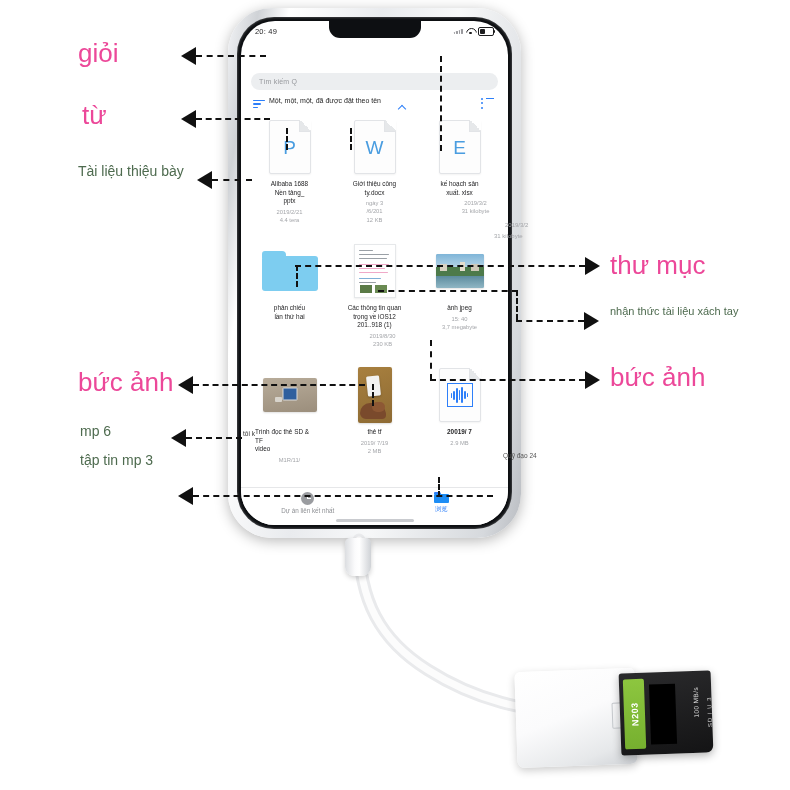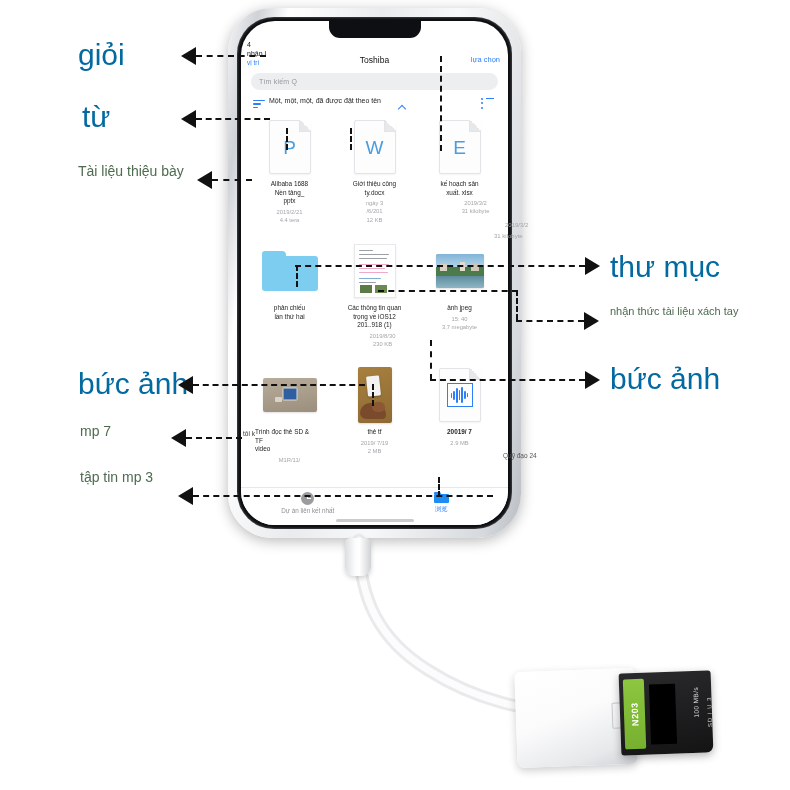--- a/index.html
+++ b/index.html
@@ -264,50 +264,56 @@
     position:absolute;right:19px;top:16px;font-size:6.5px;color:#d9d9d9;
     transform:rotate(-90deg);transform-origin:right top;white-space:nowrap;letter-spacing:.4px;
   }
   .sdcard .sym{
     position:absolute;right:5px;top:26px;font-size:6px;color:#cfcfcf;
     transform:rotate(-90deg);transform-origin:right top;white-space:nowrap;letter-spacing:1px;
   }
 
   
   .anno{position:absolute;white-space:nowrap;}
-  .anno.big{font-size:30px;color:#0369a1;}
+  .anno.big{font-size:26px;color:#ec4899;}
   .anno.med{font-size:14px;color:#4e6b4f;}
   .anno.sml{font-size:11px;color:#4e6b4f;}
 
   .dline{position:absolute;height:0;border-top:2.6px dashed #111;}
   .dline.v{height:auto;width:0;border-top:none;border-left:2.6px dashed #111;}
   .arrL,.arrR{position:absolute;width:0;height:0;}
   .arrL{border-top:9px solid transparent;border-bottom:9px solid transparent;border-right:15px solid #111;}
   .arrR{border-top:9px solid transparent;border-bottom:9px solid transparent;border-left:15px solid #111;}
 </style>
 </head>
 <body>
 
 <div id="stage">
 
   <div class="phone">
     <div class="phone-inner">
       <div class="screen">
         <div class="notch"></div>
 
-
-        <div class="navbar">
-          <div class="nav-back">
-            <div style="white-space:pre-line">4
-nhận l</div>
-            <div class="loc">vị trí</div>
-          </div>
-          <div class="nav-title">Toshiba</div>
-          <div class="nav-opt">lựa chọn</div>
+        <div class="statusbar">
+          <span>20: 49</span>
+          <span class="sb-right">
+            <span class="sig">
+                <i></i>
+                <i></i>
+                <i></i>
+                <i></i>
+              </span>
+            <span class="wifi"></span>
+            <span class="batt">
+                <i></i>
+              </span>
+          </span>
         </div>
+
 
         <div class="searchbar">
           <span>Tìm kiếm Q</span>
         </div>
 
         <div class="sortrow">
           <span class="sort-ic">
               <i></i>
               <i></i>
               <i></i>
@@ -511,25 +517,25 @@
   <div class="arrL" style="left:181px;top:110px;"></div>
 
   <div class="anno med" style="left:78px;top:163px;">Tài liệu thiệu bày</div>
   <div class="dline" style="left:212px;top:179px;width:40px;"></div>
   <div class="arrL" style="left:197px;top:171px;"></div>
 
   <div class="anno big" style="left:78px;top:367px;">bức ảnh</div>
   <div class="dline" style="left:193px;top:384px;width:172px;"></div>
   <div class="arrL" style="left:178px;top:376px;"></div>
 
-  <div class="anno med" style="left:80px;top:423px;">mp 7</div>
+  <div class="anno med" style="left:80px;top:423px;">mp 6</div>
   <div class="dline" style="left:186px;top:437px;width:56px;"></div>
   <div class="arrL" style="left:171px;top:429px;"></div>
 
-  <div class="anno med" style="left:80px;top:469px;">tập tin mp 3</div>
+  <div class="anno med" style="left:80px;top:452px;">tập tin mp 3</div>
   <div class="dline" style="left:193px;top:495px;width:300px;"></div>
   <div class="arrL" style="left:178px;top:487px;"></div>
 
   <div class="anno big" style="left:610px;top:250px;">thư mục</div>
   <div class="dline" style="left:295px;top:265px;width:290px;"></div>
   <div class="arrR" style="left:585px;top:257px;"></div>
 
   <div class="anno sml" style="left:610px;top:305px;">nhận thức tài liệu xách tay</div>
   <div class="dline" style="left:378px;top:290px;width:140px;"></div>
   <div class="dline v" style="left:516px;top:290px;height:30px;"></div>

